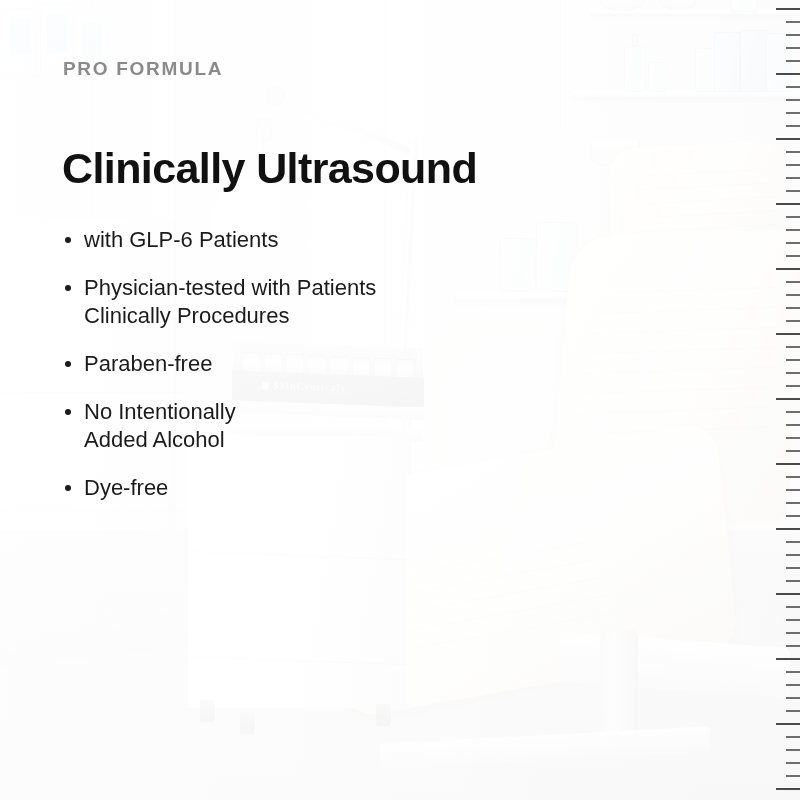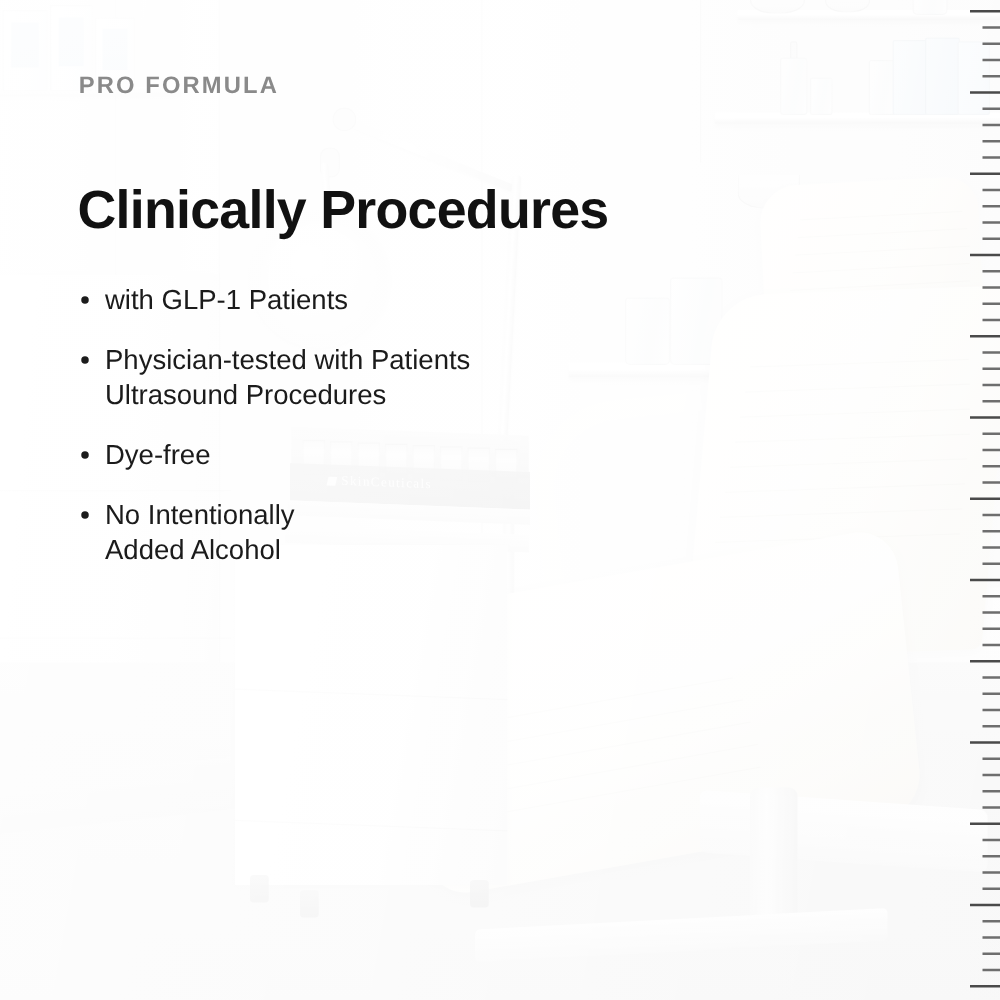--- a/index.html
+++ b/index.html
@@ -508,22 +508,23 @@
       <div class="tick major" style="top: 723px;"></div>
       <div class="tick minor" style="top: 736px;"></div>
       <div class="tick minor" style="top: 749px;"></div>
       <div class="tick minor" style="top: 762px;"></div>
       <div class="tick minor" style="top: 775px;"></div>
       <div class="tick major" style="top: 788px;"></div>
     </div>
 
   <div class="content">
     <div class="eyebrow">PRO FORMULA</div>
-    <div class="headline">Clinically Procedures</div>
+    <div class="headline">Clinically Ultrasound</div>
     <ul class="bullets" id="bullet-list">
-        <li><span class="dot"></span><span class="line2">with GLP-1 Patients</span></li>
-        <li><span class="dot"></span><span>Physician-tested with Patients</span><span class="line2">Ultrasound Procedures</span></li>
+        <li><span class="dot"></span><span class="line2">with GLP-6 Patients</span></li>
+        <li><span class="dot"></span><span>Physician-tested with Patients</span><span class="line2">Clinically Procedures</span></li>
+        <li><span class="dot"></span><span>Paraben-free</span></li>
+        <li><span class="dot"></span><span>No Intentionally</span><span class="line2">Added Alcohol</span></li>
         <li><span class="dot"></span><span>Dye-free</span></li>
-        <li><span class="dot"></span><span>No Intentionally</span><span class="line2">Added Alcohol</span></li>
       </ul>
   </div>
 
 </div>
 
 </body></html>

